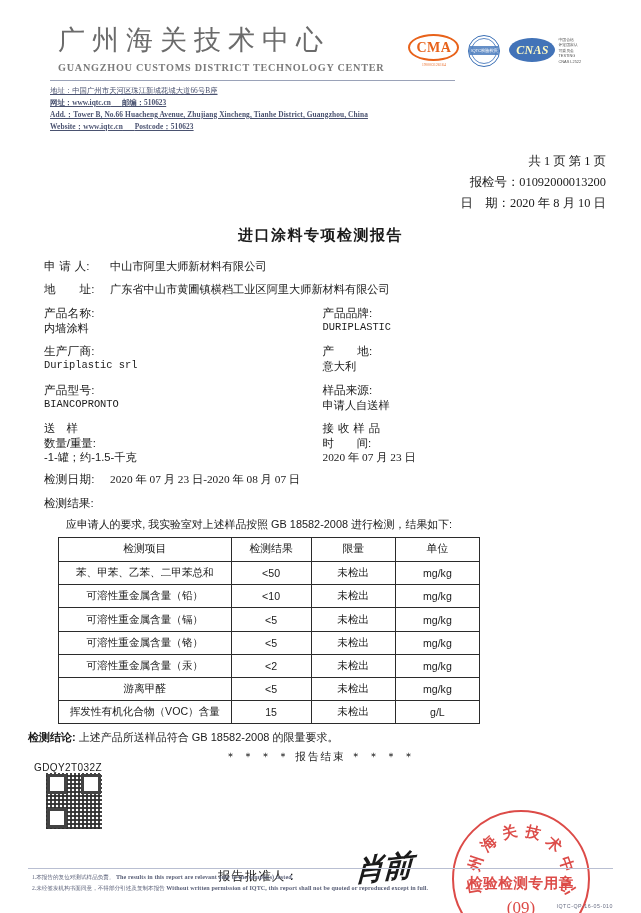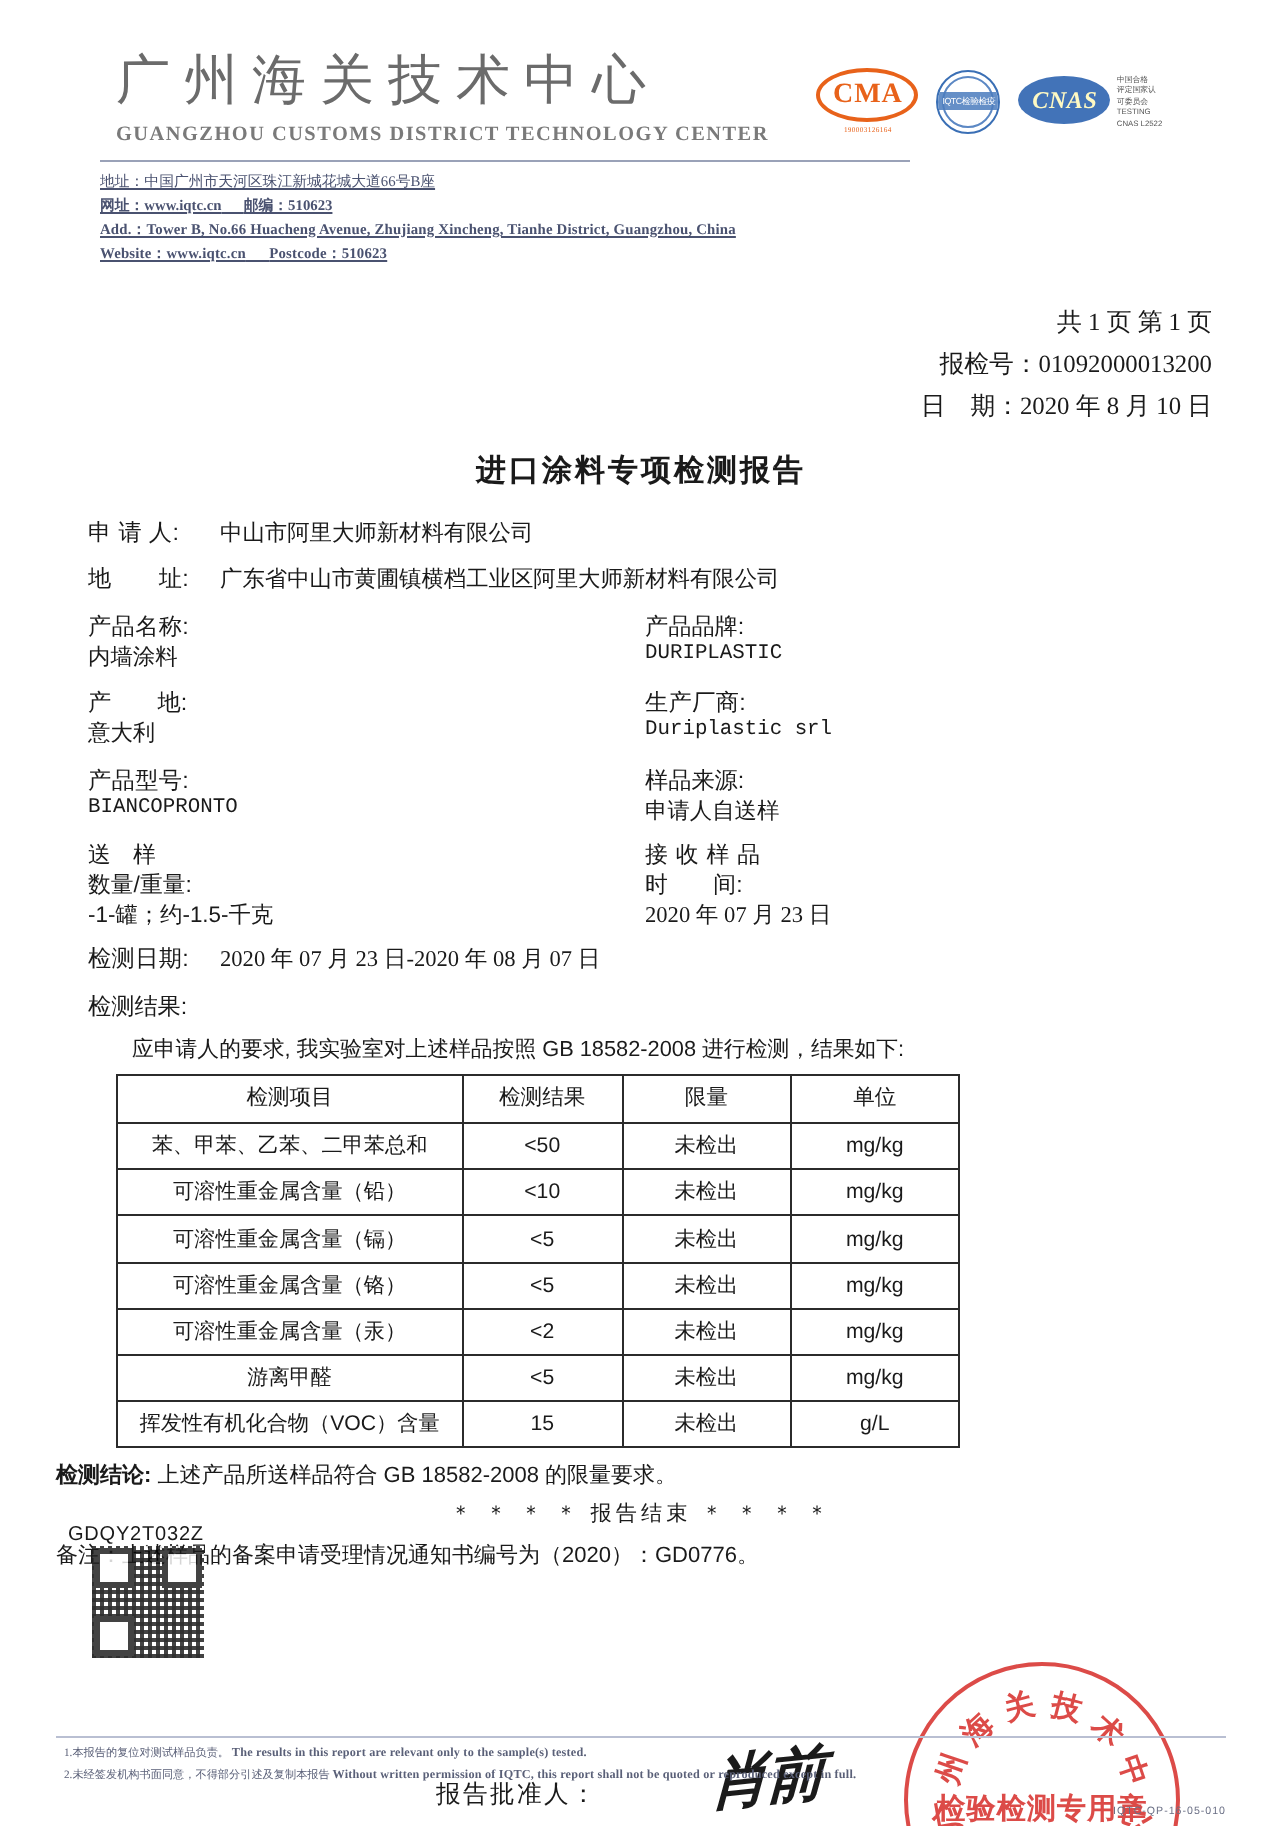--- a/index.html
+++ b/index.html
@@ -492,26 +492,26 @@
         <div class="fvalue cn">内墙涂料</div>
       </div>
       <div class="fcell half">
         <div class="flabel2">产品品牌:</div>
         <div class="fvalue mono">DURIPLASTIC</div>
       </div>
     </div>
 
     <div class="frow">
       <div class="fcell half">
+        <div class="flabel">生产厂商:</div>
+        <div class="fvalue mono">Duriplastic srl</div>
+      </div>
+      <div class="fcell half">
         <div class="flabel2">产　　地:</div>
         <div class="fvalue cn">意大利</div>
-      </div>
-      <div class="fcell half">
-        <div class="flabel">生产厂商:</div>
-        <div class="fvalue mono">Duriplastic srl</div>
       </div>
     </div>
 
     <div class="frow">
       <div class="fcell half">
         <div class="flabel">产品型号:</div>
         <div class="fvalue mono">BIANCOPRONTO</div>
       </div>
       <div class="fcell half">
         <div class="flabel2">样品来源:</div>
@@ -601,21 +601,20 @@
     </tbody>
   </table>
 
   <div class="conclusion">
     <span class="lab">检测结论:</span>
     <span>上述产品所送样品符合 GB 18582-2008 的限量要求。</span>
   </div>
 
   <div class="end-marker">＊  ＊  ＊  ＊ 报告结束 ＊  ＊  ＊  ＊</div>
 
-  <div class="remark">备注：上述样品的备案申请受理情况通知书编号为（2020）：GD0776。</div>
 
   <div class="sig-area">
     <div class="approver">报告批准人：</div>
     <div class="signature">肖前</div>
     <div class="seal">
       <div class="arc-text" id="seal-arc">
           <span class="arc-ch" style="transform: rotate(-190deg) translate(50px) rotate(90deg) translate(-7px, -7px);">广</span>
           <span class="arc-ch" style="transform: rotate(-161.429deg) translate(50px) rotate(90deg) translate(-7px, -7px);">州</span>
           <span class="arc-ch" style="transform: rotate(-132.857deg) translate(50px) rotate(90deg) translate(-7px, -7px);">海</span>
           <span class="arc-ch" style="transform: rotate(-104.286deg) translate(50px) rotate(90deg) translate(-7px, -7px);">关</span>

